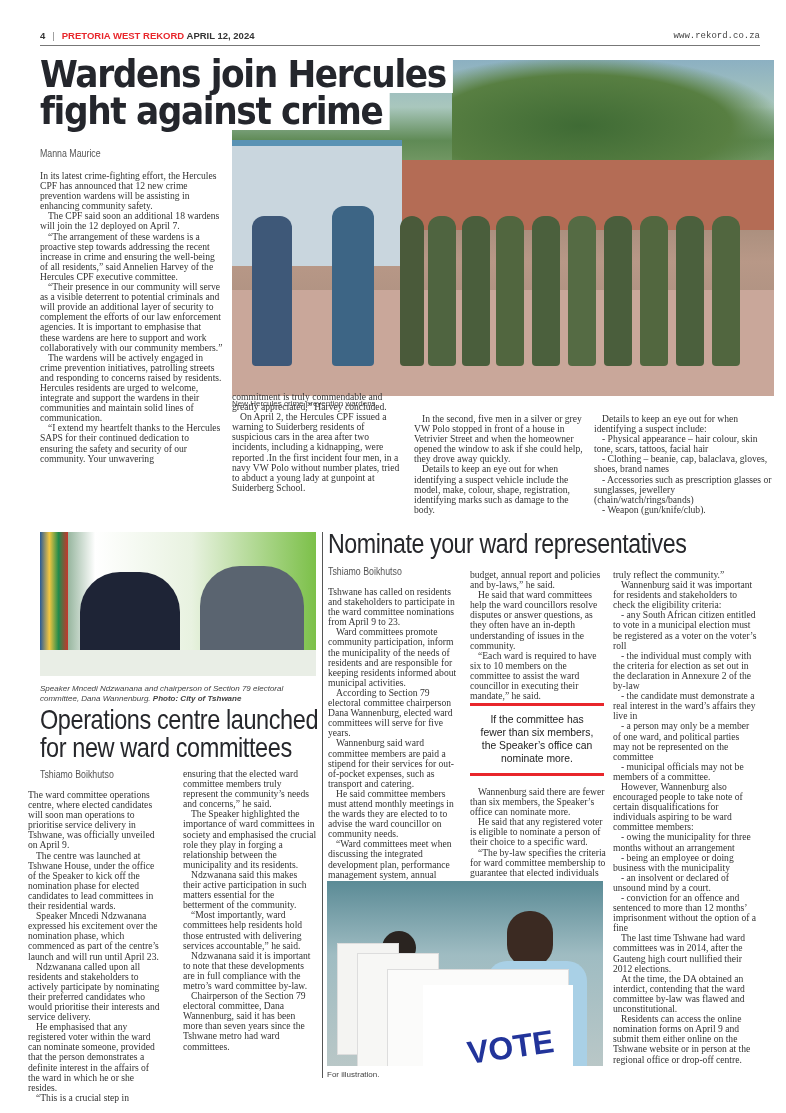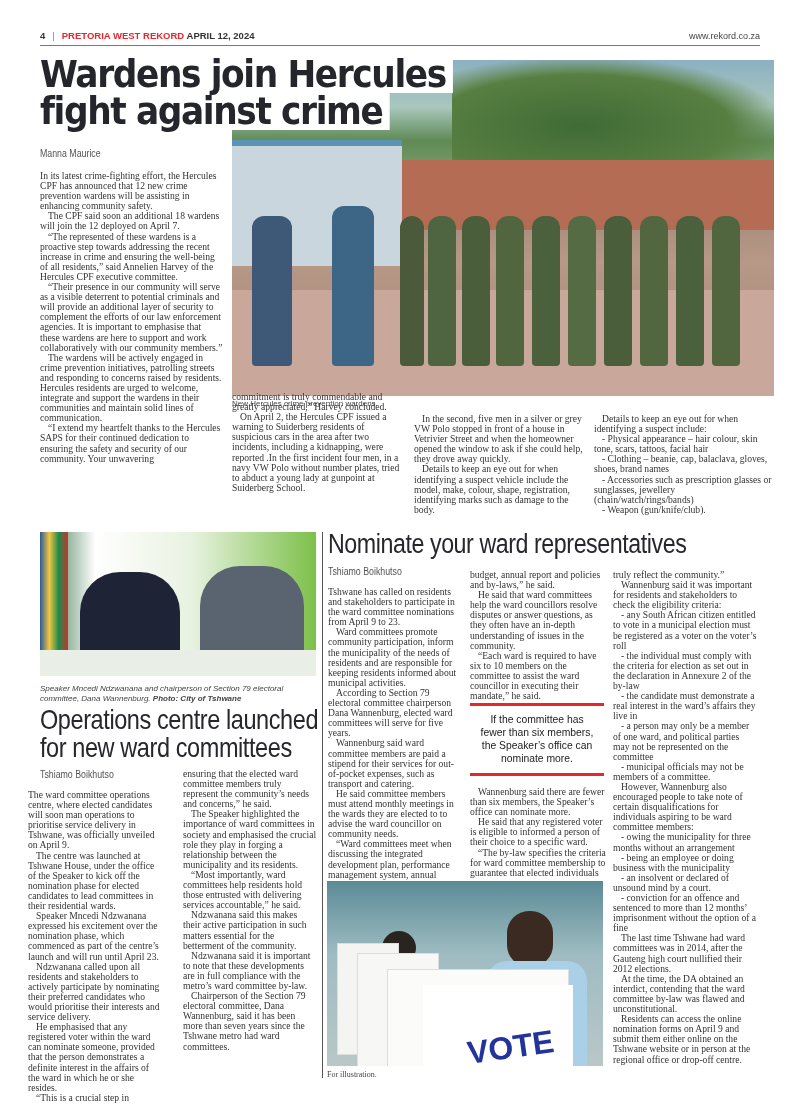--- a/index.html
+++ b/index.html
@@ -1,21 +1,21 @@
 <!DOCTYPE html>
 <html><head>
 <meta charset="utf-8">
 <style>
   html,body{margin:0;padding:0;background:#fff;}
   body{width:786px;height:1113px;position:relative;overflow:hidden;font-family:"Liberation Serif",serif;color:#2b2b2b;}
   .abs{position:absolute;}
   .folio{left:40px;top:30px;font-family:"Liberation Sans",sans-serif;font-size:9.5px;font-weight:bold;color:#333;}
   .folio .pub{color:#e8262b;}
   .folio .sep{margin:0 7px;font-weight:normal;color:#888;}
-  .site{right:26px;top:31px;font-family:Liberation Sans, sans-serif;font-size:9px;color:#444;}
+  .site{right:26px;top:31px;font-family:Liberation Mono, monospace;font-size:9px;color:#444;}
   .rule{left:40px;right:26px;top:45px;height:1px;background:#777;}
   .hl1{left:40px;top:56px;font-family:"DejaVu Sans",sans-serif;font-weight:bold;font-size:37px;line-height:37px;letter-spacing:-1.5px;color:#24262c;transform:scaleX(0.93);transform-origin:left top;white-space:nowrap;z-index:3;}
   .hl1 span{display:block;background:#fff;padding-right:8px;width:max-content;}
   .byline{font-family:"Liberation Sans",sans-serif;font-size:10px;color:#555;transform:scaleX(0.88);transform-origin:left top;white-space:nowrap;}
   .body{font-size:9.6px;line-height:10.1px;color:#333;text-align:left;}
   .body p{margin:0;text-indent:8px;}
   .body p.first{text-indent:0;}
   .cap{font-family:"Liberation Sans",sans-serif;font-size:8px;color:#444;line-height:10px;}
   .photo1{left:232px;top:60px;width:542px;height:336px;overflow:hidden;
     background:linear-gradient(180deg,#8cb0c2 0%,#a9c7bd 14%,#5f8a55 24%,#7d9f6c 34%,#a68c7b 46%,#b89887 60%,#9c8577 100%);}
@@ -63,21 +63,21 @@
 
 <div class="abs hl1">
   <span>Wardens join Hercules</span>
   <span>fight against crime</span>
 </div>
 <div class="abs byline" style="left:40px;top:148px;">Manna Maurice</div>
 
 <div class="abs body" style="left:40px;top:171px;width:183px;">
   <p class="first">In its latest crime-fighting effort, the Hercules CPF has announced that 12 new crime prevention wardens will be assisting in enhancing community safety.</p>
   <p>The CPF said soon an additional 18 wardens will join the 12 deployed on April 7.</p>
-  <p>“The represented of these wardens is a proactive step towards addressing the recent increase in crime and ensuring the well-being of all residents,” said Annelien Harvey of the Hercules CPF executive committee.</p>
+  <p>“The arrangement of these wardens is a proactive step towards addressing the recent increase in crime and ensuring the well-being of all residents,” said Annelien Harvey of the Hercules CPF executive committee.</p>
   <p>“Their presence in our community will serve as a visible deterrent to potential criminals and will provide an additional layer of security to complement the efforts of our law enforcement agencies. It is important to emphasise that these wardens are here to support and work collaboratively with our community members.”</p>
   <p>The wardens will be actively engaged in crime prevention initiatives, patrolling streets and responding to concerns raised by residents. Hercules residents are urged to welcome, integrate and support the wardens in their communities and maintain solid lines of communication.</p>
   <p>“I extend my heartfelt thanks to the Hercules SAPS for their continued dedication to ensuring the safety and security of our community. Your unwavering</p>
 </div>
 
 <div class="abs cap" style="left:232px;top:399px;">New Hercules crime prevention wardens.</div>
 
 <div class="abs body" style="left:232px;top:392px;width:174px;">
   <p class="first">commitment is truly commendable and greatly appreciated,” Harvey concluded.</p>
   <p>On April 2, the Hercules CPF issued a warning to Suiderberg residents of suspicious cars in the area after two incidents, including a kidnapping, were reported .In the first incident four men, in a navy VW Polo without number plates, tried to abduct a young lady at gunpoint at Suiderberg School.</p>
@@ -115,22 +115,22 @@
   <p class="first">The ward committee operations centre, where elected candidates will soon man operations to prioritise service delivery in Tshwane, was officially unveiled on April 9.</p>
   <p>The centre was launched at Tshwane House, under the office of the Speaker to kick off the nomination phase for elected candidates to lead committees in their residential wards.</p>
   <p>Speaker Mncedi Ndzwanana expressed his excitement over the nomination phase, which commenced as part of the centre’s launch and will run until April 23.</p>
   <p>Ndzwanana called upon all residents and stakeholders to actively participate by nominating their preferred candidates who would prioritise their interests and service delivery.</p>
   <p>He emphasised that any registered voter within the ward can nominate someone, provided that the person demonstrates a definite interest in the affairs of the ward in which he or she resides.</p>
   <p>“This is a crucial step in</p>
 </div>
 <div class="abs body" style="left:183px;top:769px;width:134px;">
   <p class="first">ensuring that the elected ward committee members truly represent the community’s needs and concerns,” he said.</p>
   <p>The Speaker highlighted the importance of ward committees in society and emphasised the crucial role they play in forging a relationship between the municipality and its residents.</p>
+  <p>Ndzwanana said this makes their active participation in such matters essential for the betterment of the community.</p>
   <p>“Most importantly, ward committees help residents hold those entrusted with delivering services accountable,” he said.</p>
-  <p>Ndzwanana said this makes their active participation in such matters essential for the betterment of the community.</p>
   <p>Ndzwanana said it is important to note that these developments are in full compliance with the metro’s ward committee by-law.</p>
   <p>Chairperson of the Section 79 electoral committee, Dana Wannenburg, said it has been more than seven years since the Tshwane metro had ward committees.</p>
 </div>
 
 <div class="abs vline" style="left:322px;top:532px;height:546px;"></div>
 <div class="abs hl2" style="left:328px;top:530px;">Nominate your ward representatives</div>
 <div class="abs byline" style="left:328px;top:566px;">Tshiamo Boikhutso</div>
 
 <div class="abs body" style="left:328px;top:587px;width:136px;">
   <p class="first">Tshwane has called on residents and stakeholders to participate in the ward committee nominations from April 9 to 23.</p>
@@ -148,35 +148,35 @@
 </div>
 
 <div class="abs" style="left:470px;top:703px;width:134px;">
   <div class="pullbar"></div>
   <div class="pull" style="padding:7px 0 8px;">If the committee has fewer than six members, the Speaker’s office can nominate more.</div>
   <div class="pullbar"></div>
 </div>
 
 <div class="abs body" style="left:470px;top:787px;width:136px;">
   <p>Wannenburg said there are fewer than six members, the Speaker’s office can nominate more.</p>
-  <p>He said that any registered voter is eligible to informed a person of their choice to a specific ward.</p>
+  <p>He said that any registered voter is eligible to nominate a person of their choice to a specific ward.</p>
   <p>“The by-law specifies the criteria for ward committee membership to guarantee that elected individuals</p>
 </div>
 
 <div class="abs photo3">
   <div style="position:absolute;left:55px;top:50px;width:34px;height:34px;border-radius:50%;background:#2a2420;"></div>
   <div style="position:absolute;left:180px;top:30px;width:46px;height:56px;border-radius:22px;background:#3b2a22;"></div>
   <div style="position:absolute;left:160px;top:80px;width:100px;height:105px;border-radius:20px 20px 0 0;background:#a9d0e6;"></div>
   <div style="position:absolute;left:10px;top:62px;width:60px;height:110px;background:#f4f4f2;border:1px solid #ddd;"></div>
   <div style="position:absolute;left:30px;top:72px;width:80px;height:113px;background:#f7f7f5;border:1px solid #ddd;"></div>
   <div style="position:absolute;left:60px;top:88px;width:180px;height:97px;background:#fbfbfa;border:1px solid #ddd;"></div>
   <div style="position:absolute;left:96px;top:104px;width:150px;height:81px;background:#ffffff;"></div>
   <div style="position:absolute;left:140px;top:148px;font-family:'Liberation Sans',sans-serif;font-weight:bold;font-size:32px;color:#22349a;transform:rotate(-8deg);">VOTE</div>
 </div>
-<div class="abs cap" style="left:327px;top:1070px;font-family:Liberation Serif, serif;">For illustration.</div>
+<div class="abs cap" style="left:327px;top:1070px;">For illustration.</div>
 
 <div class="abs body" style="left:613px;top:570px;width:144px;">
   <p class="first">truly reflect the community.”</p>
   <p>Wannenburg said it was important for residents and stakeholders to check the eligibility criteria:</p>
   <p>- any South African citizen entitled to vote in a municipal election must be registered as a voter on the voter’s roll</p>
   <p>- the individual must comply with the criteria for election as set out in the declaration in Annexure 2 of the by-law</p>
   <p>- the candidate must demonstrate a real interest in the ward’s affairs they live in</p>
   <p>- a person may only be a member of one ward, and political parties may not be represented on the committee</p>
   <p>- municipal officials may not be members of a committee.</p>
   <p>However, Wannenburg also encouraged people to take note of certain disqualifications for individuals aspiring to be ward committee members:</p>

